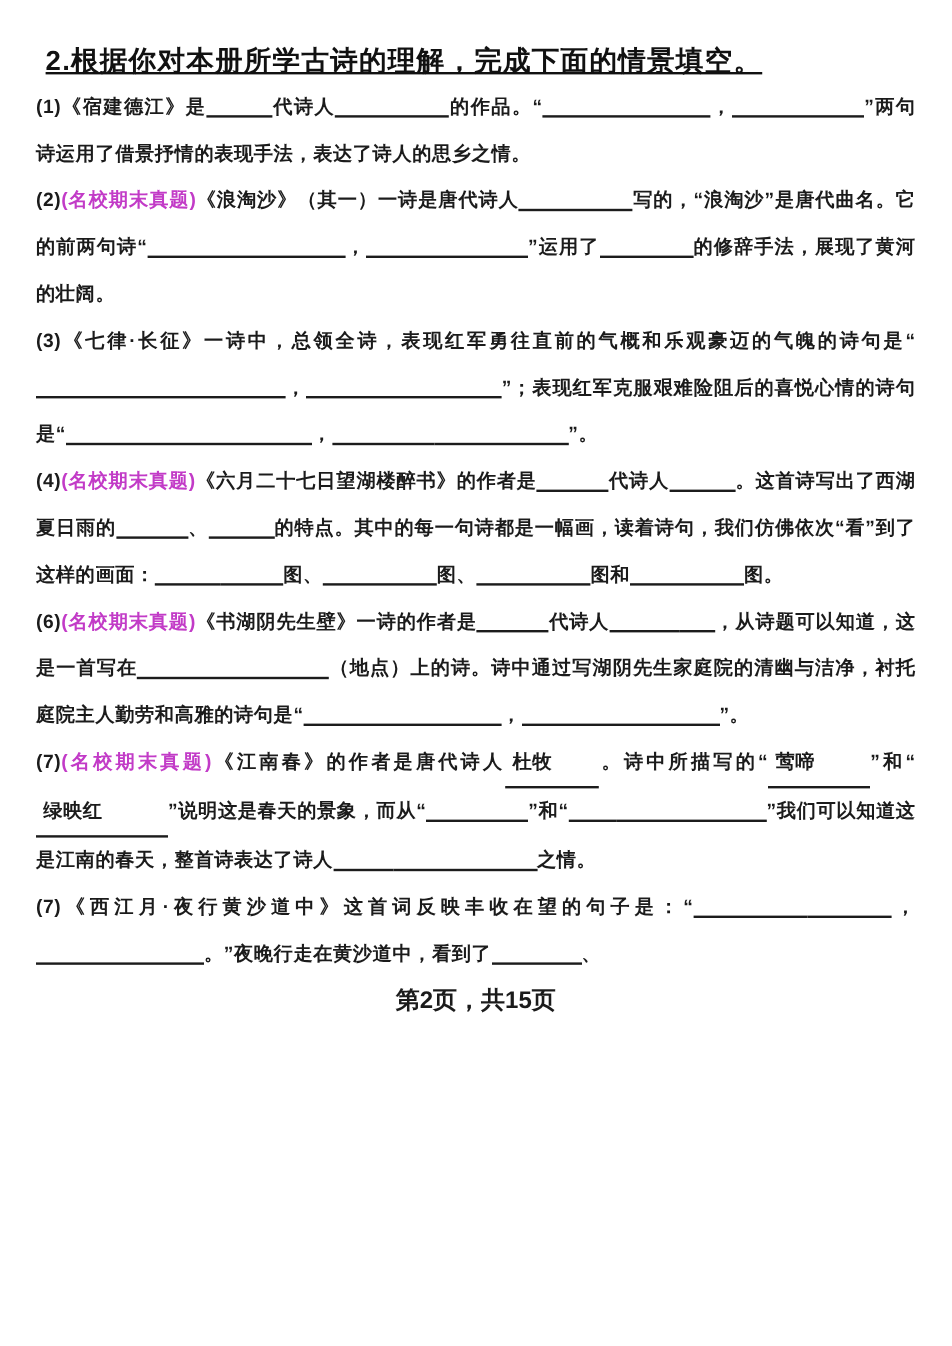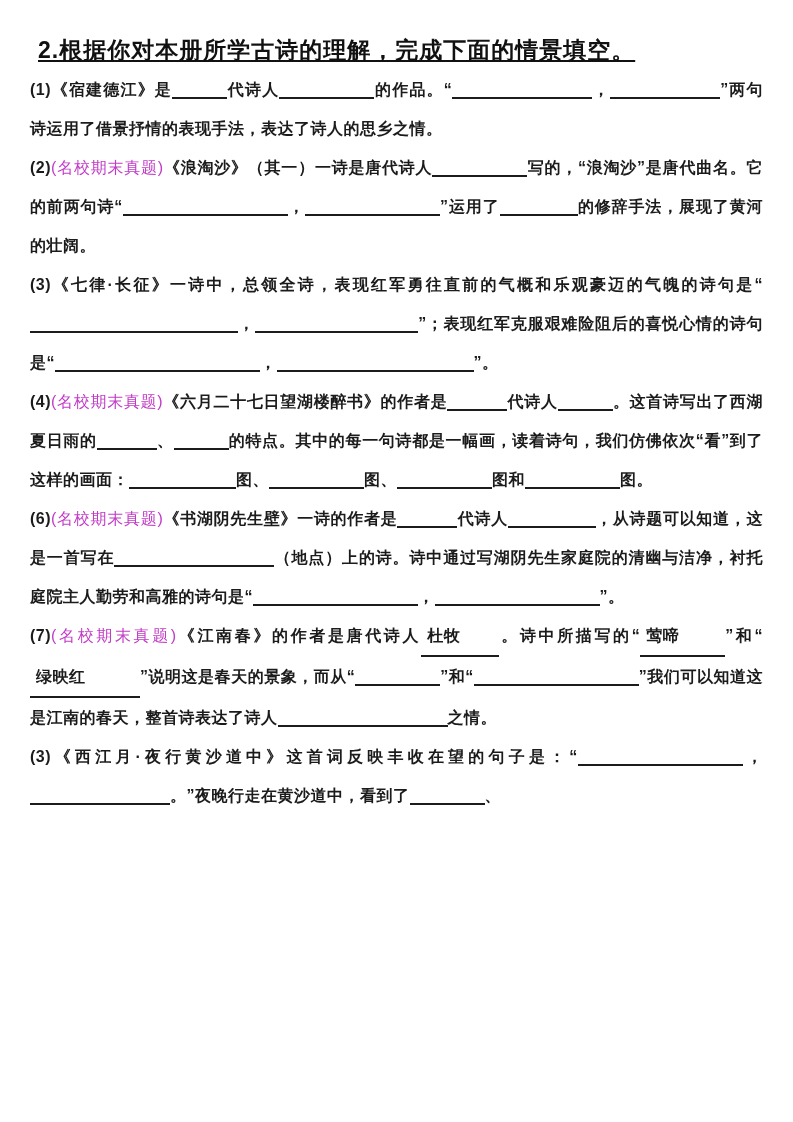--- a/index.html
+++ b/index.html
@@ -32,21 +32,21 @@
   .item {
     margin: 0;
     font-size: 16px;
     font-weight: 600;
     line-height: 39px;
     text-align: justify;
     letter-spacing: 0.5px;
     color: #1b1b1b;
   }
   .txt { white-space: normal; }
-  .tag { font-weight: 400; }
+  .tag { font-weight: 700; }
   .blank {
     display: inline-block;
     height: 12px;
     border-bottom: 2px solid #1c1c1c;
     vertical-align: -4px;
   }
   .answer {
     display: inline-block;
     border-bottom: 2px solid #1c1c1c;
     text-align: left;
@@ -69,16 +69,17 @@
 <div class="page">
   <h1 class="title">2.根据你对本册所学古诗的理解，完成下面的情景填空。</h1>
 
   <div>
       <p class="item"><span class="txt">(1)《宿建德江》是</span><span class="blank" style="width: 55px;"></span><span class="txt">代诗人</span><span class="blank" style="width: 95px;"></span><span class="txt">的作品。“</span><span class="blank" style="width: 140px;"></span><span class="txt">，</span><span class="blank" style="width: 110px;"></span><span class="txt">”两句诗运用了借景抒情的表现手法，表达了诗人的思乡之情。</span></p>
       <p class="item"><span class="txt">(2)</span><span class="tag" style="color: rgb(194, 59, 199);">(名校期末真题)</span><span class="txt">《浪淘沙》（其一）一诗是唐代诗人</span><span class="blank" style="width: 95px;"></span><span class="txt">写的，“浪淘沙”是唐代曲名。它的前两句诗“</span><span class="blank" style="width: 165px;"></span><span class="txt">，</span><span class="blank" style="width: 90px;"></span><span class="blank" style="width: 45px;"></span><span class="txt">”运用了</span><span class="blank" style="width: 78px;"></span><span class="txt">的修辞手法，展现了黄河的壮阔。</span></p>
       <p class="item"><span class="txt">(3)《七律·长征》一诗中，总领全诗，表现红军勇往直前的气概和乐观豪迈的气魄的诗句是“</span><span class="blank" style="width: 208px;"></span><span class="txt">，</span><span class="blank" style="width: 163px;"></span><span class="txt">”；表现红军克服艰难险阻后的喜悦心情的诗句是“</span><span class="blank" style="width: 205px;"></span><span class="txt">，</span><span class="blank" style="width: 85px;"></span><span class="blank" style="width: 112px;"></span><span class="txt">”。</span></p>
       <p class="item"><span class="txt">(4)</span><span class="tag" style="color: rgb(194, 59, 199);">(名校期末真题)</span><span class="txt">《六月二十七日望湖楼醉书》的作者是</span><span class="blank" style="width: 60px;"></span><span class="txt">代诗人</span><span class="blank" style="width: 55px;"></span><span class="txt">。这首诗写出了西湖夏日雨的</span><span class="blank" style="width: 60px;"></span><span class="txt">、</span><span class="blank" style="width: 55px;"></span><span class="txt">的特点。其中的每一句诗都是一幅画，读着诗句，我们仿佛依次“看”到了这样的画面：</span><span class="blank" style="width: 55px;"></span><span class="blank" style="width: 52px;"></span><span class="txt">图、</span><span class="blank" style="width: 95px;"></span><span class="txt">图、</span><span class="blank" style="width: 95px;"></span><span class="txt">图和</span><span class="blank" style="width: 95px;"></span><span class="txt">图。</span></p>
       <p class="item"><span class="txt">(6)</span><span class="tag" style="color: rgb(194, 59, 199);">(名校期末真题)</span><span class="txt">《书湖阴先生壁》一诗的作者是</span><span class="blank" style="width: 60px;"></span><span class="txt">代诗人</span><span class="blank" style="width: 58px;"></span><span class="blank" style="width: 30px;"></span><span class="txt">，从诗题可以知道，这是一首写在</span><span class="blank" style="width: 160px;"></span><span class="txt">（地点）上的诗。诗中通过写湖阴先生家庭院的清幽与洁净，衬托庭院主人勤劳和高雅的诗句是“</span><span class="blank" style="width: 165px;"></span><span class="txt">，</span><span class="blank" style="width: 165px;"></span><span class="txt">”。</span></p>
       <p class="item"><span class="txt">(7)</span><span class="tag" style="color: rgb(194, 59, 199);">(名校期末真题)</span><span class="txt">《江南春》的作者是唐代诗人</span><span class="answer" style="min-width: 78px;">杜牧</span><span class="txt">。诗中所描写的“</span><span class="answer" style="min-width: 85px;">莺啼</span><span class="txt">”和“</span><span class="answer" style="min-width: 110px;">绿映红</span><span class="txt">”说明这是春天的景象，而从“</span><span class="blank" style="width: 85px;"></span><span class="txt">”和“</span><span class="blank" style="width: 40px;"></span><span class="blank" style="width: 125px;"></span><span class="txt">”我们可以知道这是江南的春天，整首诗表达了诗人</span><span class="blank" style="width: 50px;"></span><span class="blank" style="width: 120px;"></span><span class="txt">之情。</span></p>
-      <p class="item"><span class="txt">(3)《西江月·夜行黄沙道中》这首词反映丰收在望的句子是：“</span><span class="blank" style="width: 95px;"></span><span class="blank" style="width: 70px;"></span><span class="txt">，</span><span class="blank" style="width: 140px;"></span><span class="txt">。”夜晚行走在黄沙道中，看到了</span><span class="blank" style="width: 75px;"></span><span class="txt">、</span></p>
+      <p class="item"><span class="txt">(7)《西江月·夜行黄沙道中》这首词反映丰收在望的句子是：“</span><span class="blank" style="width: 95px;"></span><span class="blank" style="width: 70px;"></span><span class="txt">，</span><span class="blank" style="width: 140px;"></span><span class="txt">。”夜晚行走在黄沙道中，看到了</span><span class="blank" style="width: 75px;"></span><span class="txt">、</span></p>
     </div>
 
+  <p class="footer">第2页，共15页</p>
 </div>
 
 </body></html>

